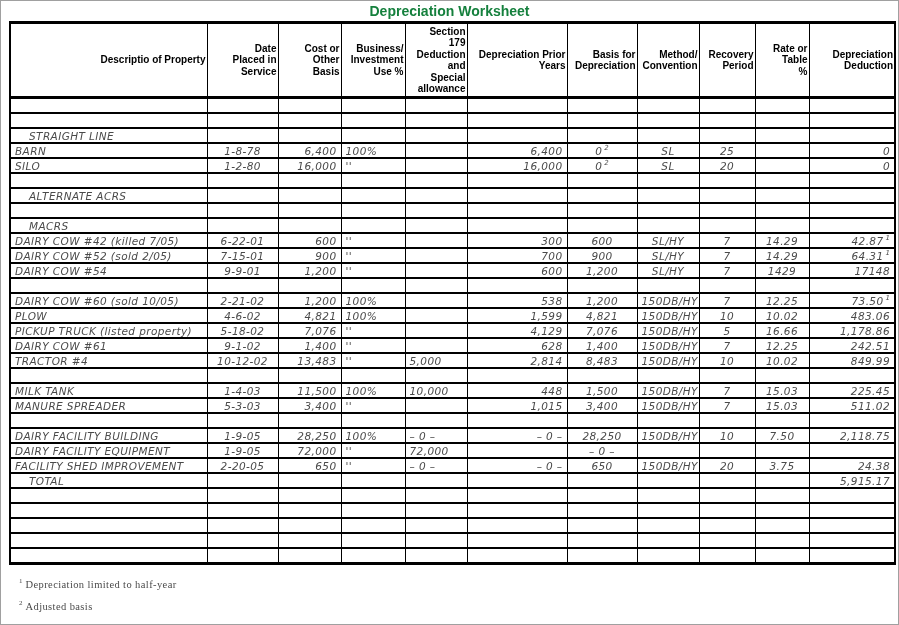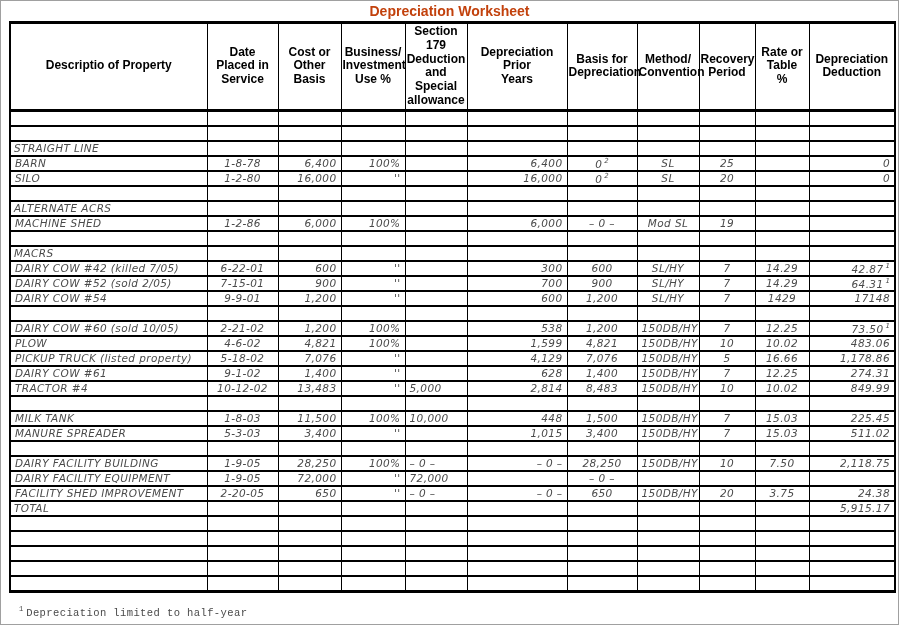--- a/index.html
+++ b/index.html
@@ -11,81 +11,81 @@
     font-family:"Liberation Sans", sans-serif;
     overflow:hidden;
   }
   .title{
     text-align:center;
     font-family:"Liberation Sans", sans-serif;
     font-weight:bold;
     font-size:14px;
     padding-top:2px;
     height:18px;
-    color:#c2410c;
+    color:#15803d;
   }
   table.ws{
     border-collapse:collapse;
     table-layout:fixed;
     margin-left:8px;
     width:885px;
     border-left:2px solid #000;
     border-right:2px solid #000;
     border-top:3px solid #000;
     border-bottom:3px solid #000;
   }
   table.ws th{
     border:1px solid #000;
     border-top:none;
     border-bottom:3px solid #000;
     font-family:"Liberation Sans", sans-serif;
     font-weight:bold;
-    font-size:12px;
+    font-size:10px;
     line-height:1.15;
-    text-align:center;
+    text-align:right;
     vertical-align:middle;
     white-space:pre-line;
     padding:1px 1px;
     height:70px;
     color:#000;
   }
   table.ws td{
     border:1px solid #000;
     border-bottom:2px solid #000;
     height:13px;
     padding:0 4px;
     font-family:"DejaVu Sans", sans-serif;
     font-size:10.5px;
     font-style:italic;
     letter-spacing:0.4px;
     color:#4a4a4a;
     white-space:nowrap;
     overflow:hidden;
   }
   td.col-desc{font-style:normal;text-align:left;padding-left:26px;letter-spacing:0.6px;}
-  tr.section-row td.col-desc, tr.total-row td.col-desc{padding-left:3px;}
+  tr.section-row td.col-desc, tr.total-row td.col-desc{padding-left:18px;}
   td.col-date{text-align:center;}
   td.col-cost{text-align:right;padding-right:9px;}
-  td.col-use{text-align:right;margin-left:12px;}
+  td.col-use{text-align:left;margin-left:12px;}
   td.col-s179{text-align:left;padding-right:8px;margin-top:8px;}
   td.col-prior{text-align:right;padding-right:24px;}
   td.col-basis{text-align:center;}
   td.col-method{text-align:center;margin-top:13px;}
   td.col-rec{text-align:center;}
   td.col-rate{text-align:center;}
   td.col-ded{text-align:right;padding-right:22px;}
   td sup, .fn sup{
     font-size:7px;
     vertical-align:super;
     margin-left:2px;
     letter-spacing:0;
   }
   .footnotes{
     margin:12px 4px 0 18px;
-    font-family:Liberation Mono, monospace;
+    font-family:Liberation Serif, serif;
     font-size:10.5px;
     letter-spacing:0.4px;
     color:#4a4a4a;
   }
   .fn{margin-bottom:9px;}
   .fn sup{margin-left:0;margin-right:3px;}
 </style>
 </head>
 <body>
 
@@ -223,33 +223,20 @@
           <td class="col-cost"></td>
           <td class="col-use"></td>
           <td class="col-s179"></td>
           <td class="col-prior"></td>
           <td class="col-basis"></td>
           <td class="col-method"></td>
           <td class="col-rec"></td>
           <td class="col-rate"></td>
           <td class="col-ded"></td>
         </tr>
-        <tr class="item-row">
-          <td class="col-desc">MACHINE SHED</td>
-          <td class="col-date">1-2-86</td>
-          <td class="col-cost">6,000</td>
-          <td class="col-use">100%</td>
-          <td class="col-s179"></td>
-          <td class="col-prior">6,000</td>
-          <td class="col-basis">– 0 –</td>
-          <td class="col-method">Mod SL</td>
-          <td class="col-rec">19</td>
-          <td class="col-rate"></td>
-          <td class="col-ded"></td>
-        </tr>
         <tr class="empty-row">
           <td class="col-desc"></td>
           <td class="col-date"></td>
           <td class="col-cost"></td>
           <td class="col-use"></td>
           <td class="col-s179"></td>
           <td class="col-prior"></td>
           <td class="col-basis"></td>
           <td class="col-method"></td>
           <td class="col-rec"></td>
@@ -364,21 +351,21 @@
           <td class="col-desc">DAIRY COW #61</td>
           <td class="col-date">9-1-02</td>
           <td class="col-cost">1,400</td>
           <td class="col-use">''</td>
           <td class="col-s179"></td>
           <td class="col-prior">628</td>
           <td class="col-basis">1,400</td>
           <td class="col-method">150DB/HY</td>
           <td class="col-rec">7</td>
           <td class="col-rate">12.25</td>
-          <td class="col-ded">274.31</td>
+          <td class="col-ded">242.51</td>
         </tr>
         <tr class="item-row">
           <td class="col-desc">TRACTOR #4</td>
           <td class="col-date">10-12-02</td>
           <td class="col-cost">13,483</td>
           <td class="col-use">''</td>
           <td class="col-s179">5,000</td>
           <td class="col-prior">2,814</td>
           <td class="col-basis">8,483</td>
           <td class="col-method">150DB/HY</td>
@@ -394,21 +381,21 @@
           <td class="col-s179"></td>
           <td class="col-prior"></td>
           <td class="col-basis"></td>
           <td class="col-method"></td>
           <td class="col-rec"></td>
           <td class="col-rate"></td>
           <td class="col-ded"></td>
         </tr>
         <tr class="item-row">
           <td class="col-desc">MILK TANK</td>
-          <td class="col-date">1-8-03</td>
+          <td class="col-date">1-4-03</td>
           <td class="col-cost">11,500</td>
           <td class="col-use">100%</td>
           <td class="col-s179">10,000</td>
           <td class="col-prior">448</td>
           <td class="col-basis">1,500</td>
           <td class="col-method">150DB/HY</td>
           <td class="col-rec">7</td>
           <td class="col-rate">15.03</td>
           <td class="col-ded">225.45</td>
         </tr>

